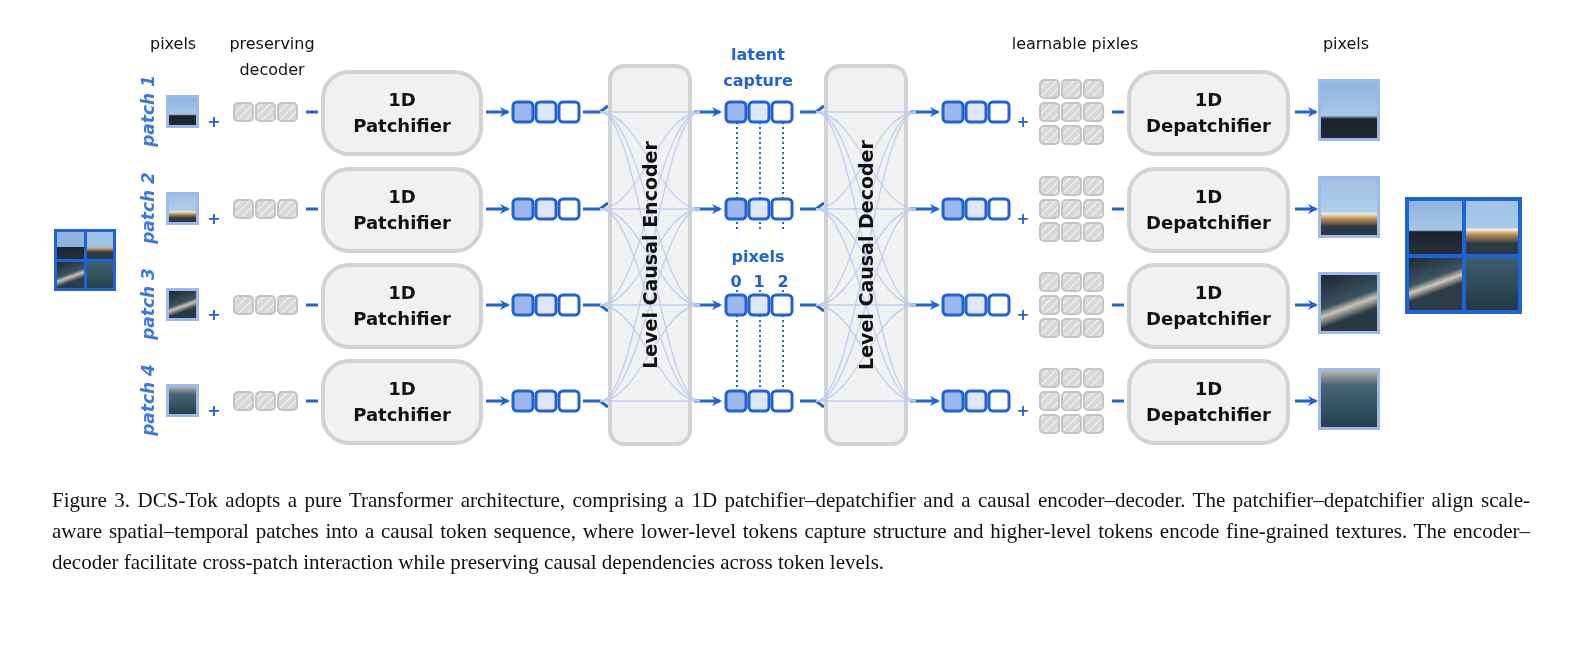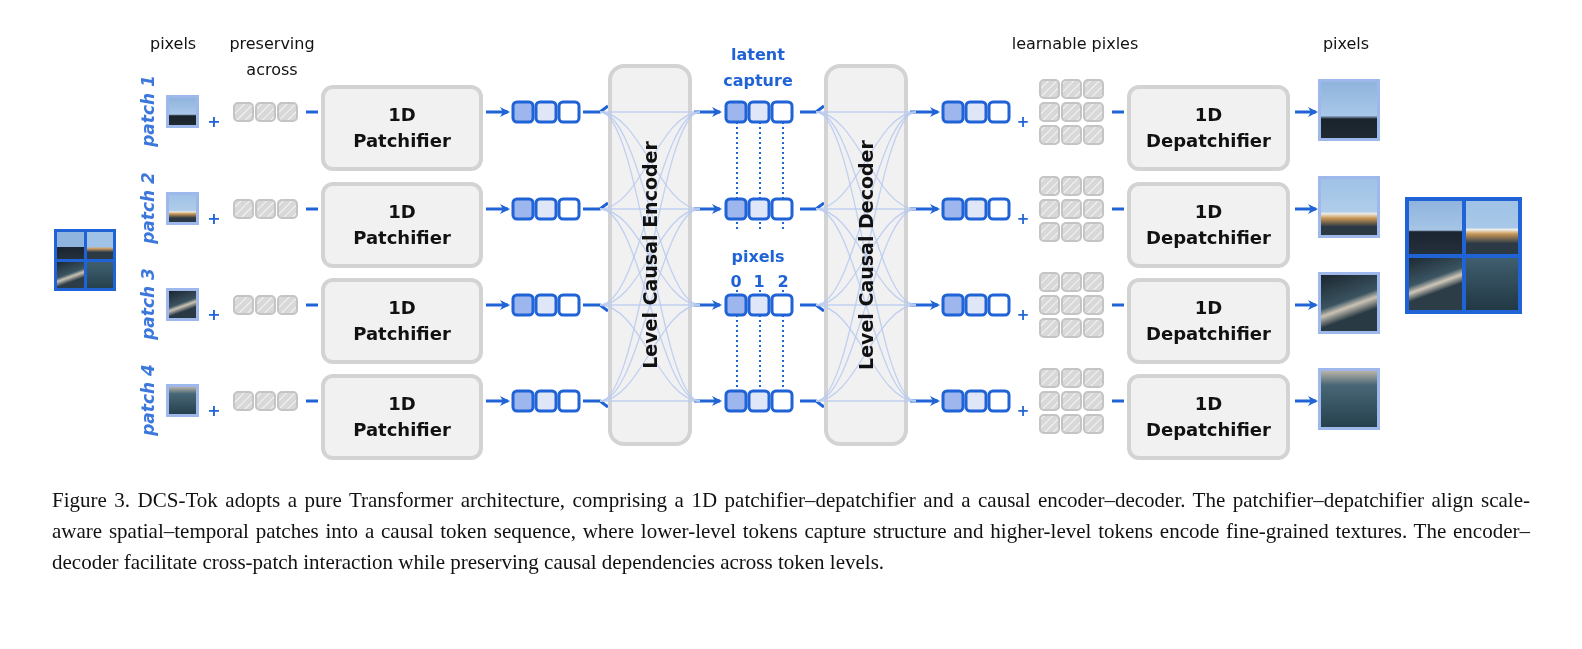--- a/index.html
+++ b/index.html
@@ -1,35 +1,35 @@
 <!DOCTYPE html>
 <html><head>
 <meta charset="utf-8">
 <style>
   html, body { margin: 0; padding: 0; background: #ffffff; }
   body { width: 1582px; height: 649px; position: relative; overflow: hidden; font-family: "DejaVu Sans", sans-serif; }
   #diagram { position: absolute; left: 0; top: 0; width: 1582px; height: 460px; }
   .lbl { position: absolute; font-family: "DejaVu Sans", sans-serif; font-size: 16px; color: #111; white-space: nowrap; text-align: center; line-height: 22px; }
   .blue-lbl { color: #1f63d6; font-weight: bold; margin-top: 11px; }
   .patch-lbl { position: absolute; color: #3c78dc; font-style: italic; font-size: 17px; font-weight: bold; transform: rotate(-90deg); transform-origin: center center; white-space: nowrap; width: 80px; text-align: center; }
-  .box { position: absolute; background: #f1f1f1; border: 4px solid #d3d3d3; border-radius: 12px; box-sizing: border-box; display: flex; align-items: center; justify-content: center; text-align: center; font-weight: bold; font-size: 18px; color: #111; line-height: 26px; margin-top: 15px; }
+  .box { position: absolute; background: #f1f1f1; border: 4px solid #d3d3d3; border-radius: 28px; box-sizing: border-box; display: flex; align-items: center; justify-content: center; text-align: center; font-weight: bold; font-size: 18px; color: #111; line-height: 26px; }
   .tall-box { position: absolute; background: #f1f1f1; border: 4px solid #d3d3d3; border-radius: 16px; box-sizing: border-box; }
   .vert-text { position: absolute; font-weight: bold; font-size: 19px; color: #111; transform: rotate(-90deg); white-space: nowrap; transform-origin: center center; text-align: center; width: 260px; }
   .thumb { position: absolute; box-sizing: border-box; border: 3px solid #9fb8ec; }
   .big-img { position: absolute; box-sizing: border-box; border: 4px solid #1f63d6; display: grid; grid-template-columns: 1fr 1fr; grid-template-rows: 1fr 1fr; gap: 4px; background: #1f63d6; }
   #caption { position: absolute; left: 52px; top: 485px; width: 1478px; font-family: "Liberation Serif", serif; font-size: 21px; line-height: 31px; color: #111; text-align: justify; }
 </style>
 </head>
 <body>
 
 <div id="diagram">
 
   <div class="lbl" style="left:150px; top:33px;">pixels</div>
   <div class="lbl" style="left:222px; top:33px; width:100px;">preserving</div>
-  <div class="lbl" style="left:222px; top:59px; width:100px;">across</div>
+  <div class="lbl" style="left:222px; top:59px; width:100px;">decoder</div>
   <div class="lbl blue-lbl" style="left:708px; top:33px; width:100px;">latent</div>
   <div class="lbl blue-lbl" style="left:708px; top:59px; width:100px;">capture</div>
   <div class="lbl" style="left:990px; top:33px; width:170px;">learnable pixles</div>
   <div class="lbl" style="left:1316px; top:33px; width:60px;">pixels</div>
 
   <svg id="wires" width="1582" height="460" style="position:absolute; left:0; top:0;">
     <defs>
       <marker id="arrowhead" markerWidth="10" markerHeight="10" refX="8" refY="5" orient="auto" markerUnits="userSpaceOnUse">
         <path d="M0,0 L10,5 L0,10 L3,5 Z" fill="#1f63d6"></path>
       </marker>

